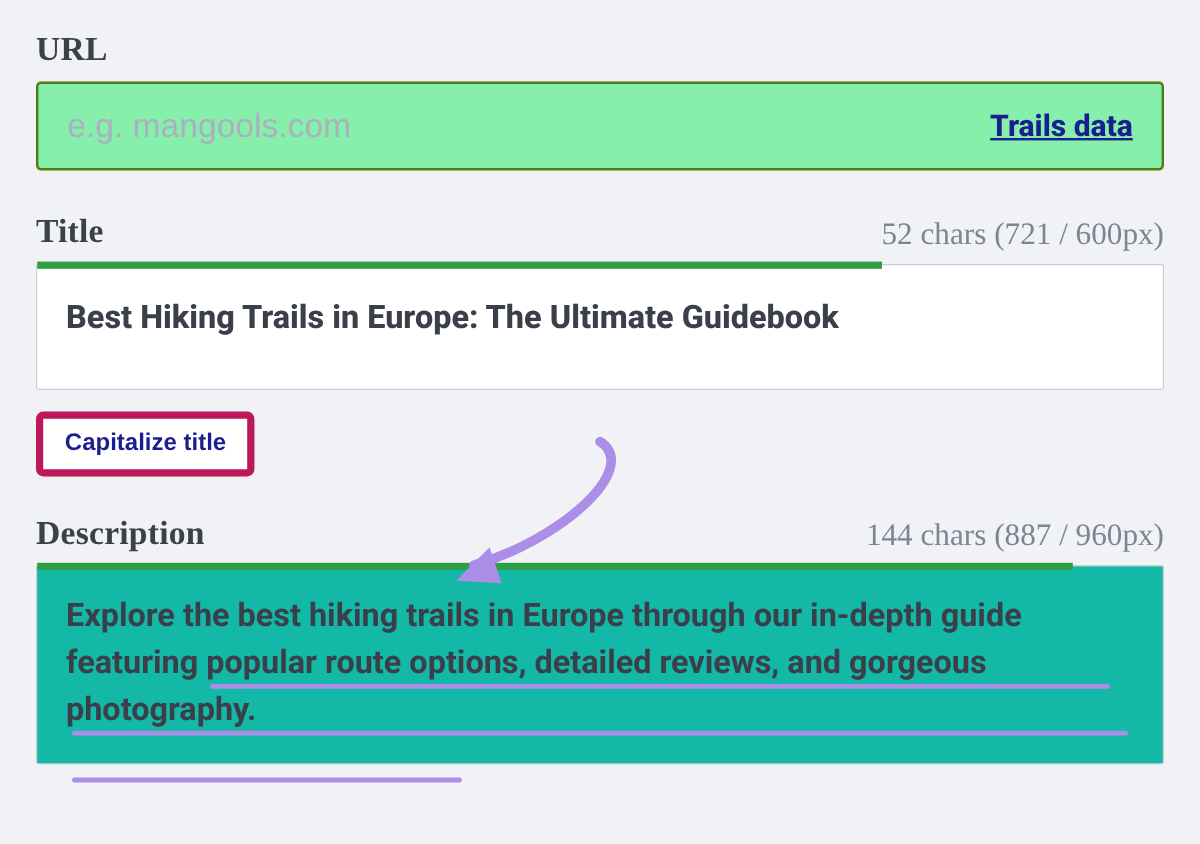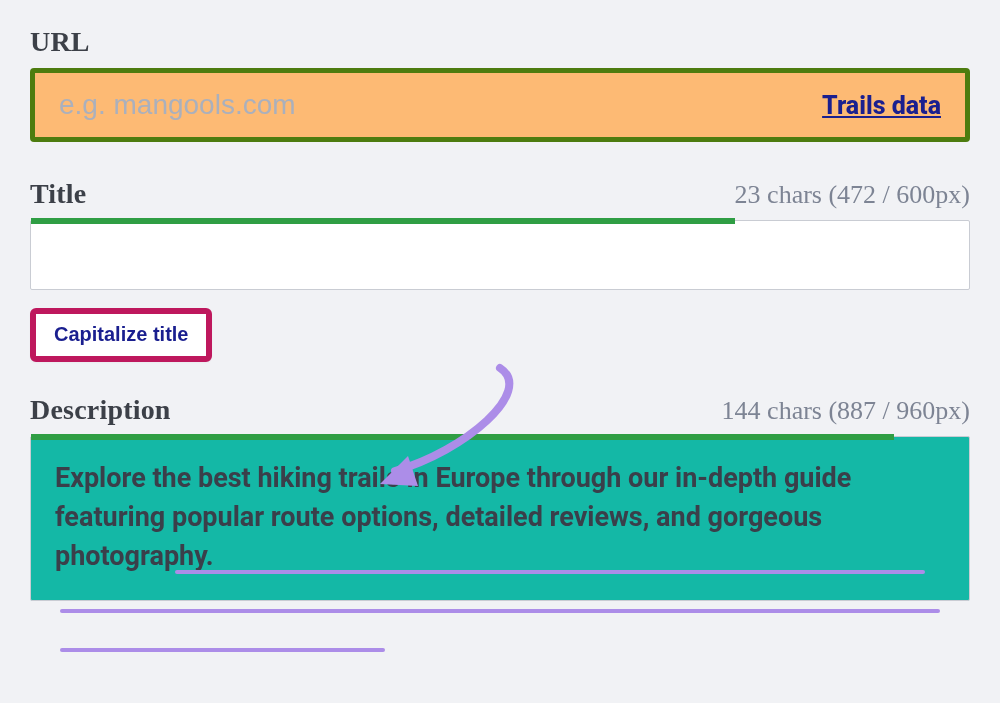--- a/index.html
+++ b/index.html
@@ -28,22 +28,22 @@
   .char-info {
     font-size: 26px;
     color: #7d8494;
     font-weight: 500;
   }
 
   
   .url-box {
     display: flex;
     align-items: center;
-    background: #fdba74;
-    border: 5px solid #4d7c0f;
+    background: #86efac;
+    border: 2px solid #4d7c0f;
     border-radius: 4px;
     padding: 0 24px;
     height: 74px;
     margin-bottom: 36px;
   }
   .url-input {
     flex: 1;
     border: none;
     outline: none;
     font-size: 28px;
@@ -144,24 +144,25 @@
   <div class="section-label">URL</div>
 </div>
 <div class="url-box">
   <input type="text" class="url-input" placeholder="e.g. mangools.com" style="">
   <span class="fetch-link">Trails data</span>
 </div>
 
 
 <div class="section-label-row">
   <div class="section-label">Title</div>
-  <div class="char-info">23 chars (472 / 600px)</div>
+  <div class="char-info">52 chars (721 / 600px)</div>
 </div>
 <div class="title-box">
   <div class="bar" id="title-bar" style="width: 75%;"></div>
+  <div class="title-text" contenteditable="true" style="">Best Hiking Trails in Europe: The Ultimate Guidebook</div>
 </div>
 
 <button class="cap-btn">Capitalize title</button>
 
 
 <div class="section-label-row">
   <div class="section-label">Description</div>
   <div class="char-info">144 chars (887 / 960px)</div>
 </div>
 <div class="desc-box">

